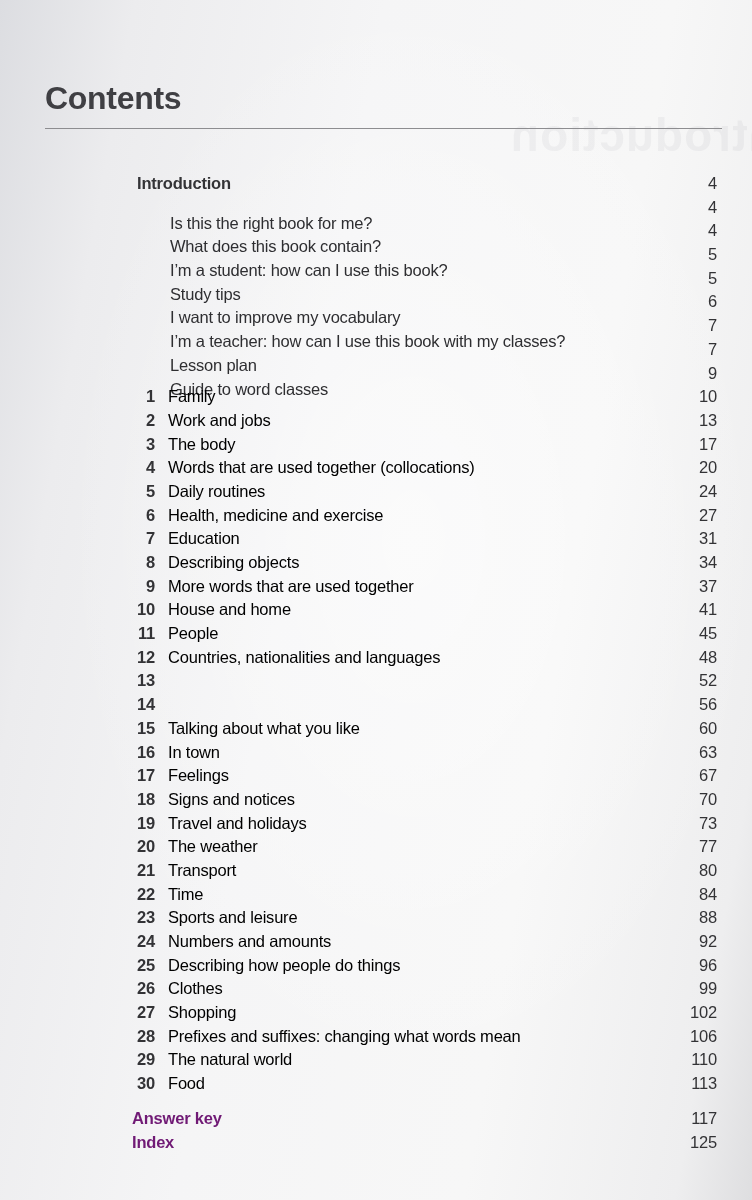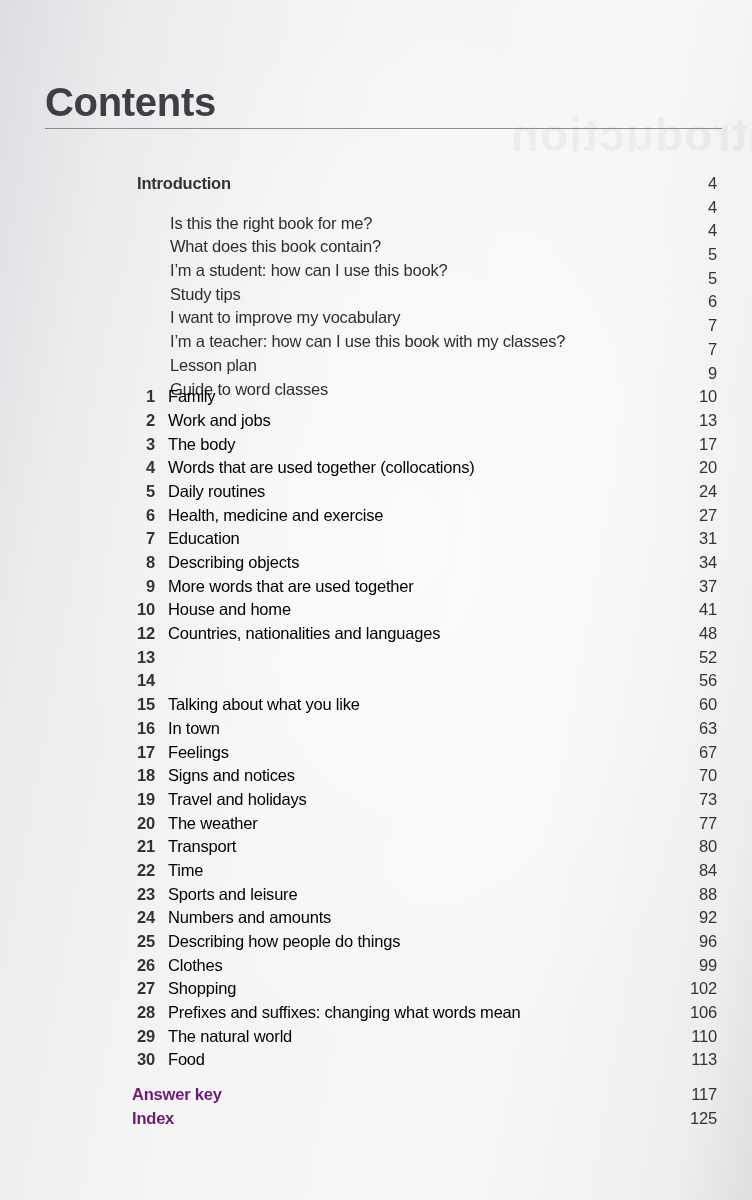--- a/index.html
+++ b/index.html
@@ -13,21 +13,21 @@
       position: absolute; inset: 0; pointer-events: none;
       background: radial-gradient(ellipse at 55% 45%, rgba(255,255,255,0.55) 0%, rgba(255,255,255,0) 60%);
     }
     .bleed {
       position: absolute; left: 510px; top: 108px;
       font-size: 46px; font-weight: bold; color: rgba(120,120,125,0.07);
       transform: scaleX(-1); letter-spacing: 1px;
     }
     .title {
       position: absolute; left: 45px; top: 80px;
-      font-size: 40px; font-weight: bold; color: #3f3f43; letter-spacing: -0.3px;
+      font-size: 32px; font-weight: bold; color: #3f3f43; letter-spacing: -0.3px;
       margin: 0;
     }
     .rule {
       position: absolute; left: 45px; top: 128px; width: 677px; height: 1px;
       background: #8d8d90;
     }
     .toc { position: absolute; left: 0; top: 172px; width: 752px; }
     .row {
       position: relative; height: 23.7px; line-height: 23.7px;
       font-size: 16.5px; letter-spacing: -0.2px;
@@ -139,20 +139,25 @@
         <span class="num">9</span>
         <span class="label">More words that are used together</span>
         <span class="page">37</span>
       </div>
       <div class="row chapter">
         <span class="num">10</span>
         <span class="label">House and home</span>
         <span class="page">41</span>
       </div>
       <div class="row chapter">
+        <span class="num">11</span>
+        <span class="label">People</span>
+        <span class="page">45</span>
+      </div>
+      <div class="row chapter">
         <span class="num">12</span>
         <span class="label">Countries, nationalities and languages</span>
         <span class="page">48</span>
       </div>
       <div class="row chapter">
         <span class="num">13</span>
         <span class="page">52</span>
       </div>
       <div class="row chapter">
         <span class="num">14</span>

